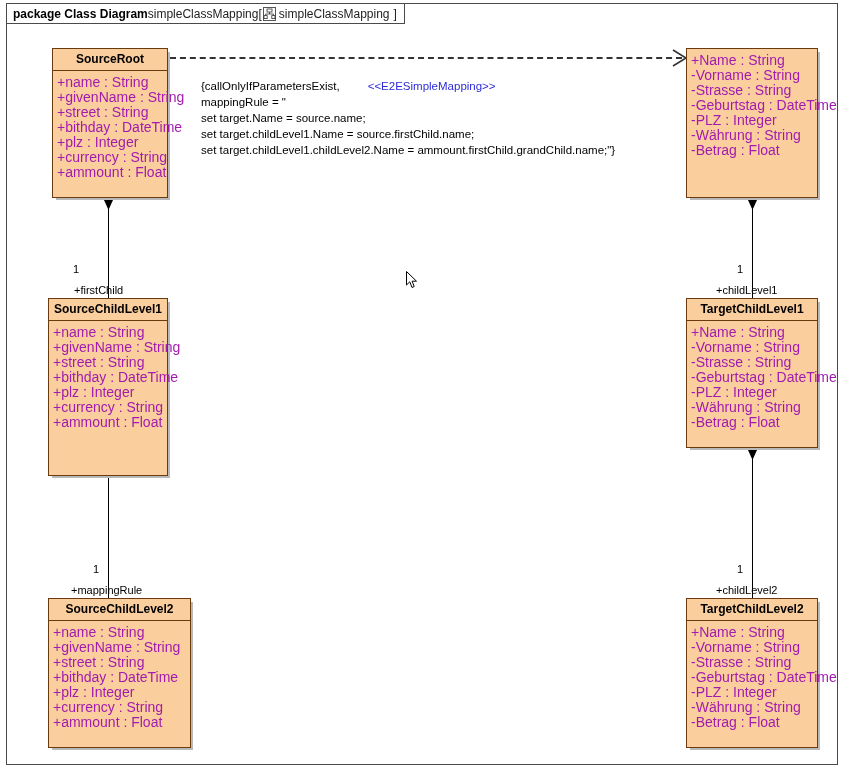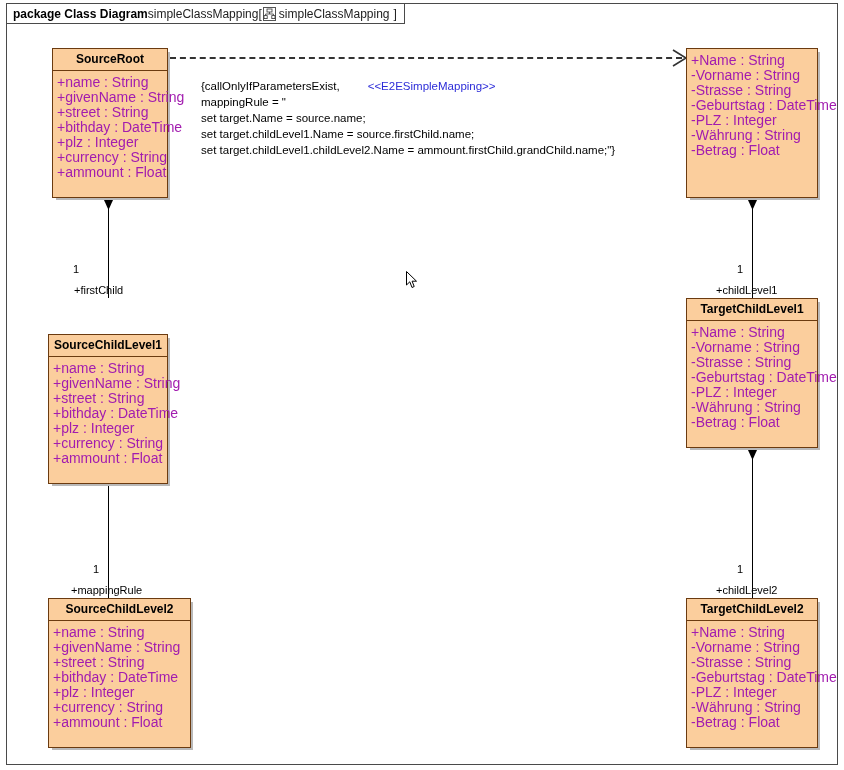--- a/index.html
+++ b/index.html
@@ -219,21 +219,21 @@
       <div class="attr">+Name : String</div>
       <div class="attr">-Vorname : String</div>
       <div class="attr">-Strasse : String</div>
       <div class="attr">-Geburtstag : DateTime</div>
       <div class="attr">-PLZ : Integer</div>
       <div class="attr">-Währung : String</div>
       <div class="attr">-Betrag : Float</div>
     </div>
   </div>
 
-  <div class="uml-class" style="left:48px; top:298px; width:120px; height:150px;margin-top:36px;">
+  <div class="uml-class" style="left:48px; top:298px; width:120px; height:178px;">
     <div class="cls-title">SourceChildLevel1</div>
     <div class="cls-attrs">
       <div class="attr">+name : String</div>
       <div class="attr">+givenName : String</div>
       <div class="attr">+street : String</div>
       <div class="attr">+bithday : DateTime</div>
       <div class="attr">+plz : Integer</div>
       <div class="attr">+currency : String</div>
       <div class="attr">+ammount : Float</div>
     </div>

